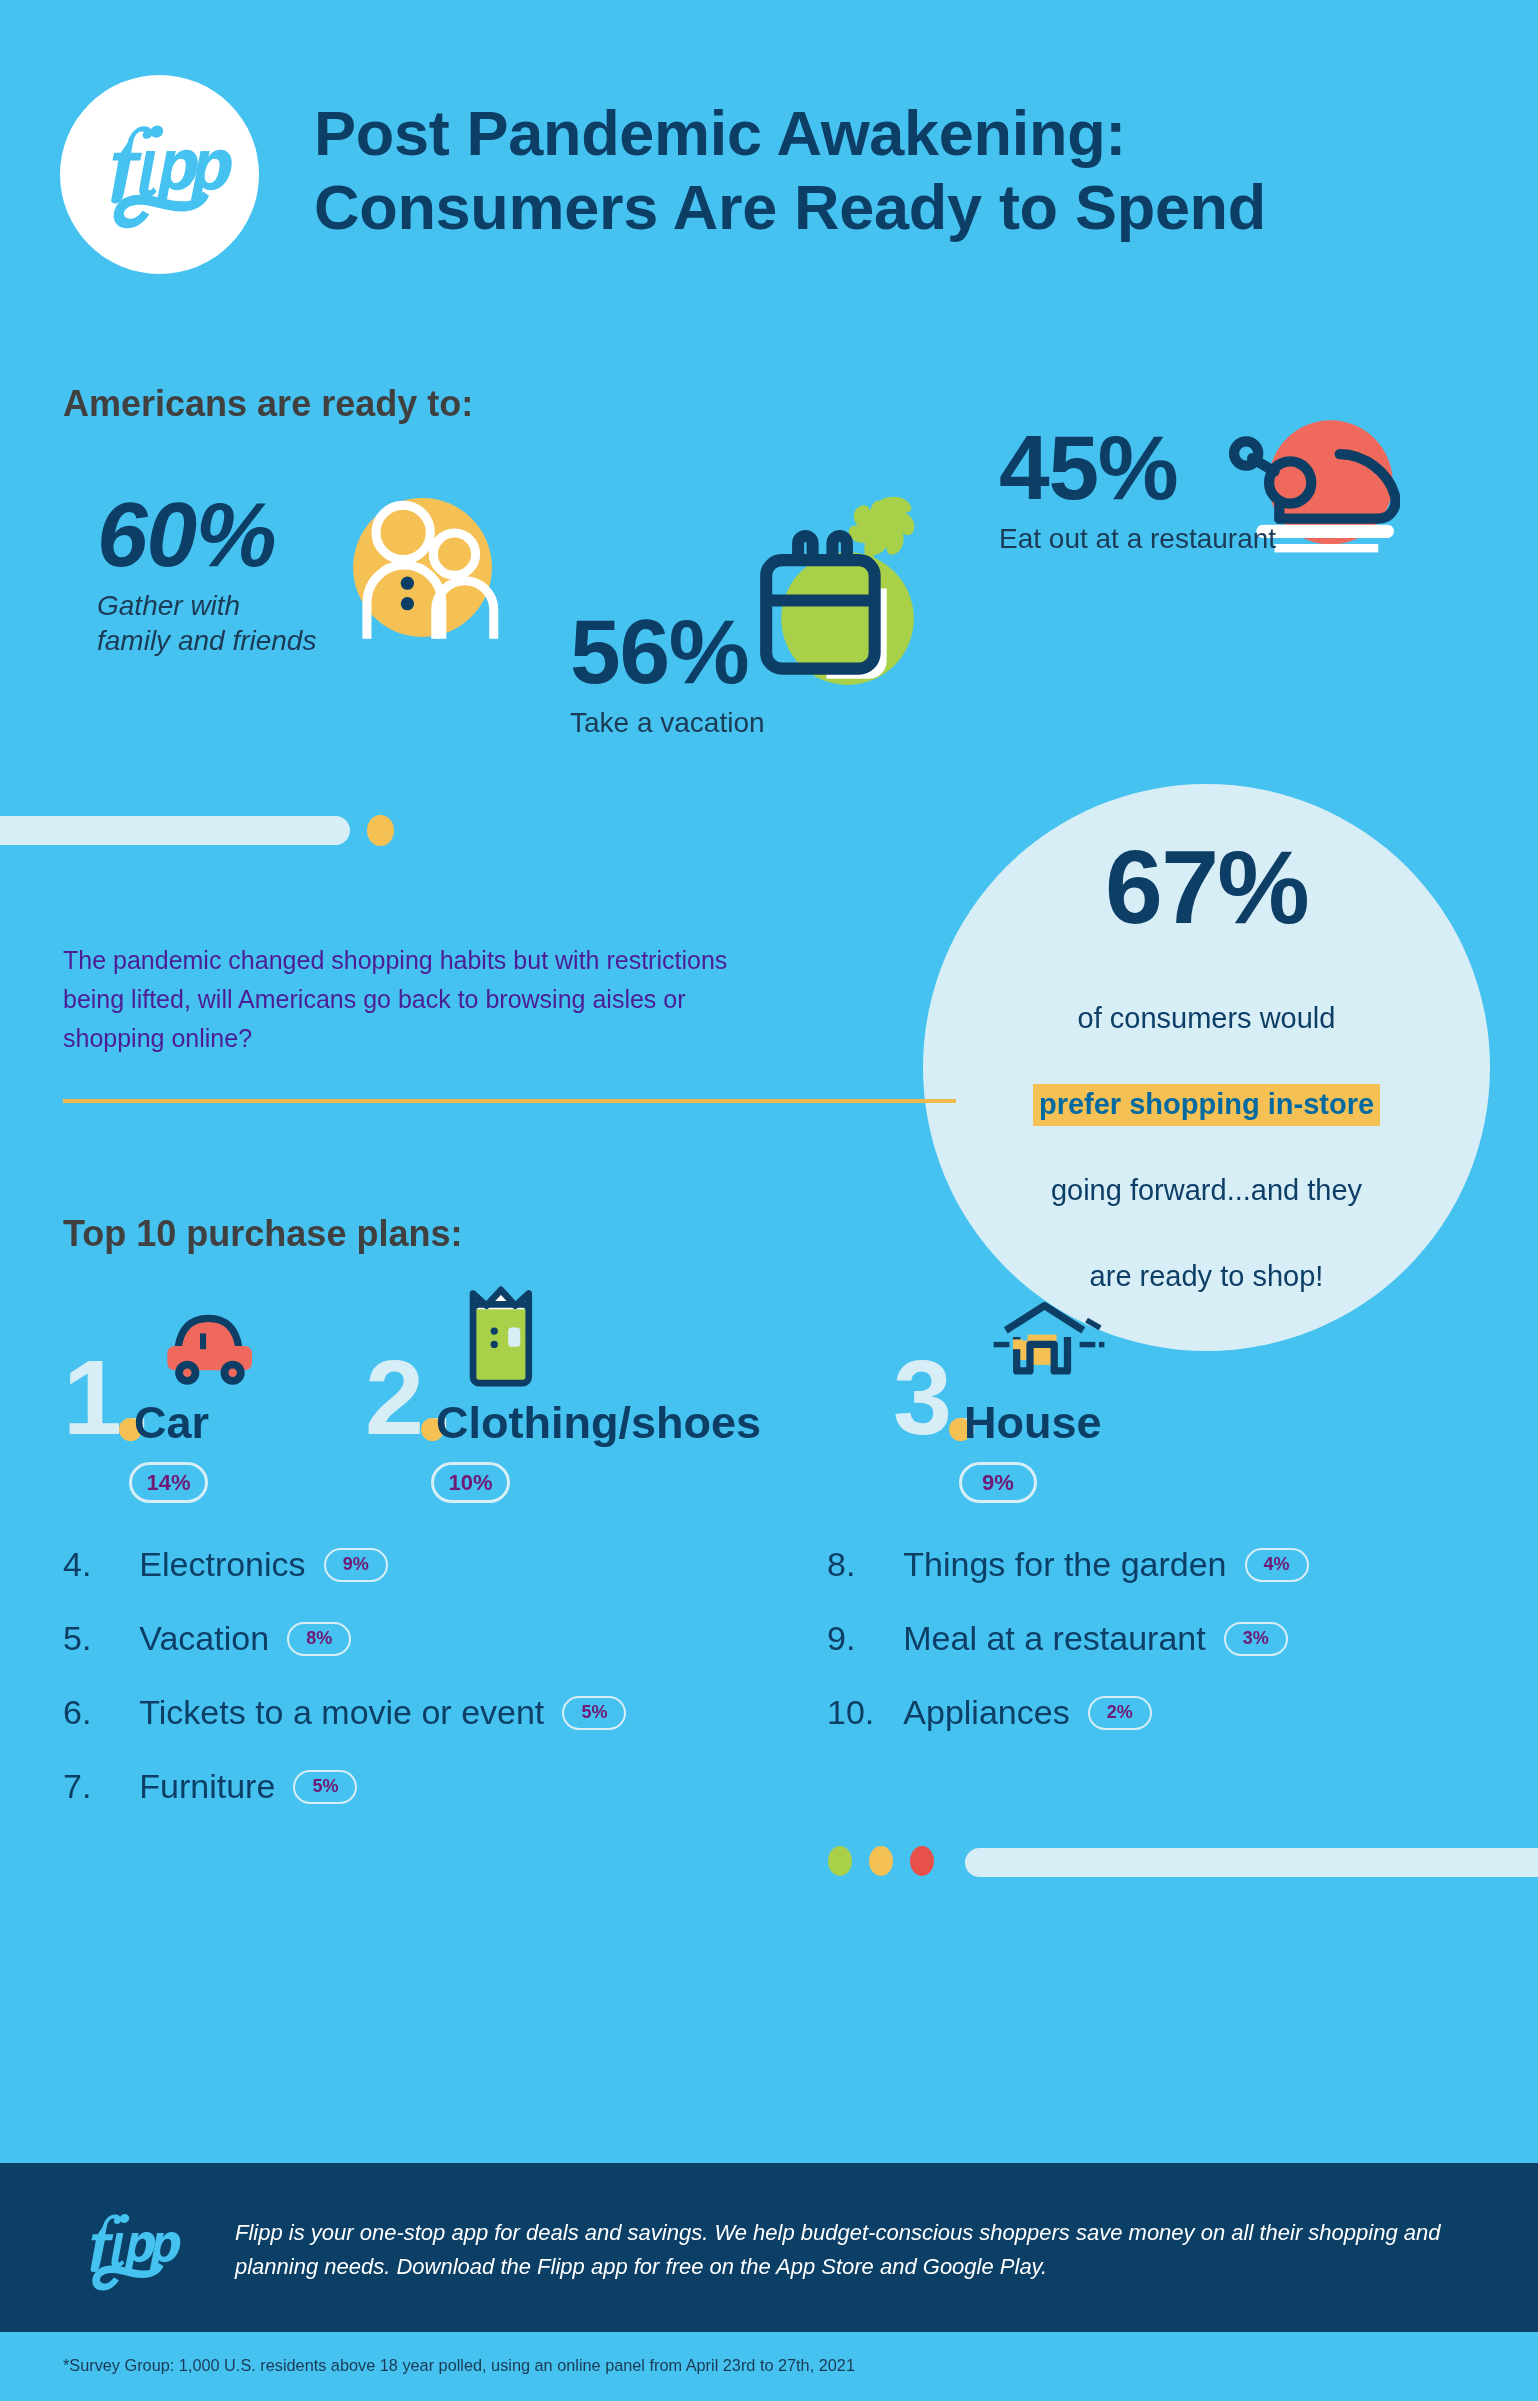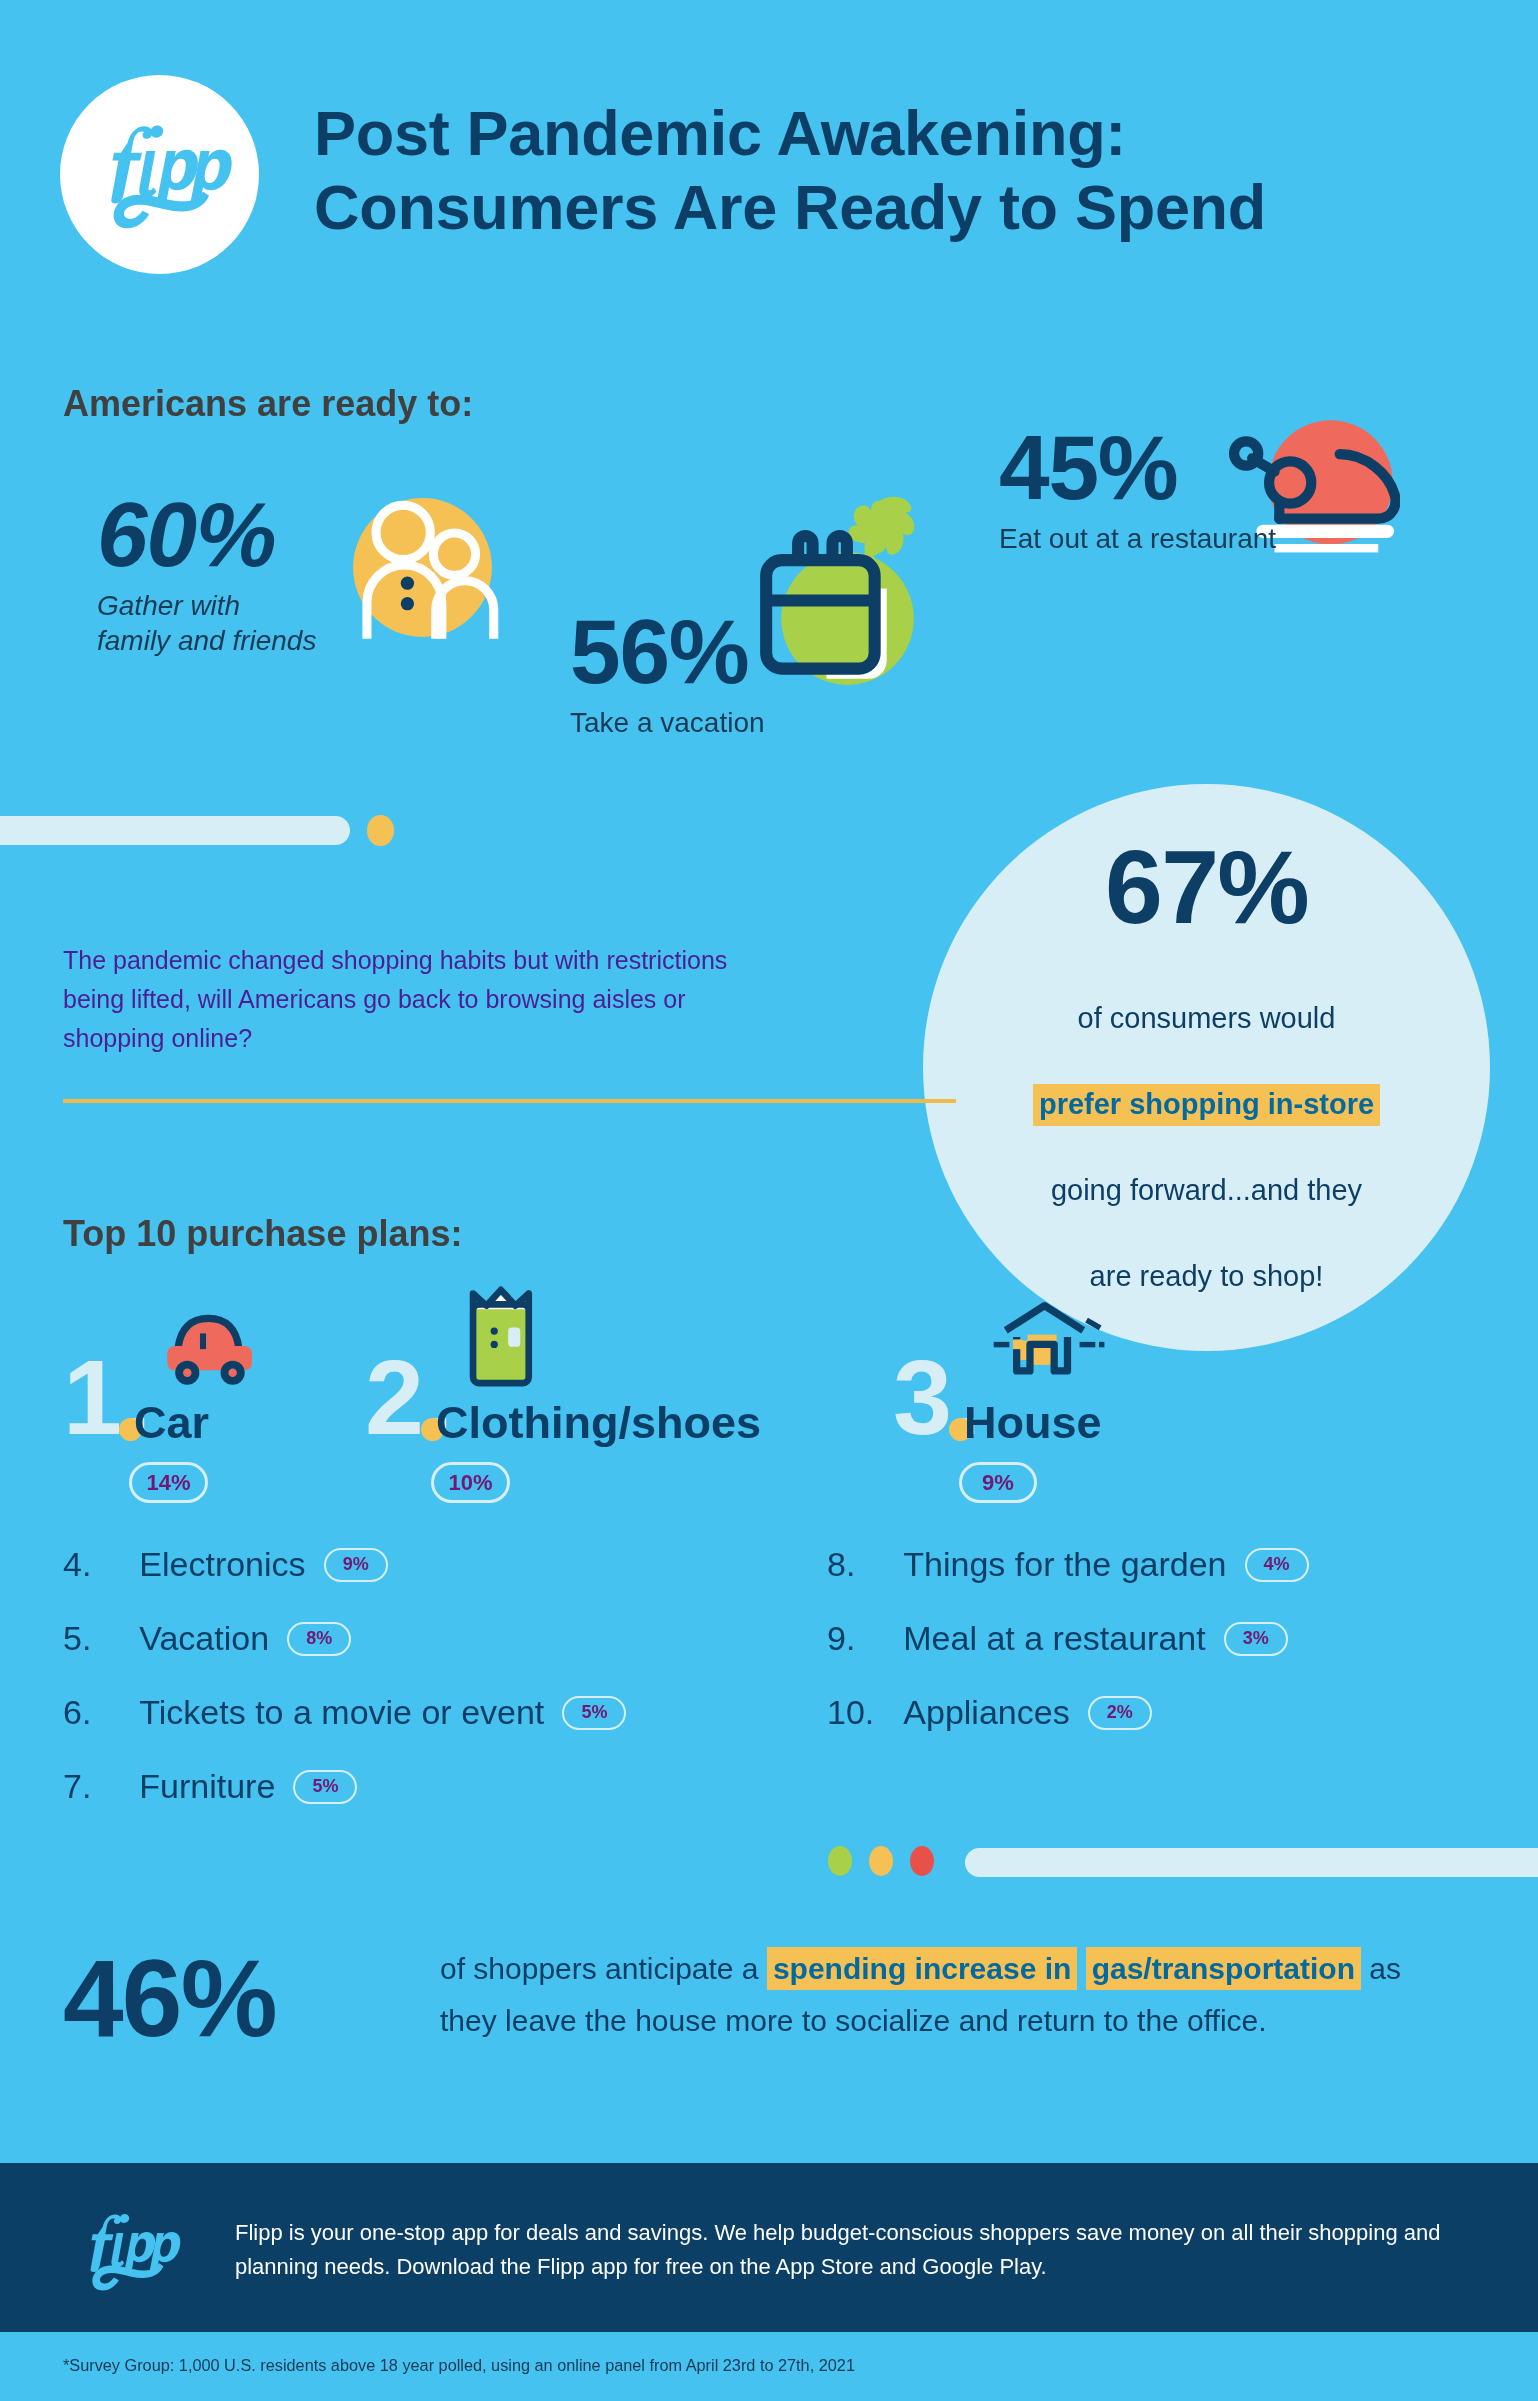--- a/index.html
+++ b/index.html
@@ -165,21 +165,21 @@
   }
 
   
   #footer{
     position:absolute; left:0; top:2163px; width:1539px; height:169px;
     background:#0b3f66; z-index:7;
   }
   #footer-logo{ position:absolute; left:69px; top:47px; width:115px; height:81px; }
   #footer-text{
     position:absolute; left:235px; top:53px; width:1219px;
-    color:#ffffff; font-size:22px; line-height:1.55;
+    color:#ffffff; font-size:22px; line-height:1.55;font-style:italic;
   }
   #survey-note{
     position:absolute; left:63px; top:2356px;
     color:#1b3a55; font-size:16.3px; z-index:7;
   }
 </style>
 </head>
 <body>
 
 <div class="page">
@@ -390,25 +390,20 @@
       <span class="name">Appliances</span>
       <span class="pill">2%</span>
     </div>
   </div>
 
   <div class="dot" id="dot-g"></div>
   <div class="dot" id="dot-y"></div>
   <div class="dot" id="dot-r"></div>
   <div class="bar-pill" id="bar-bottom"></div>
 
-  <div id="block46">
-    <div id="num46">46%</div>
-    <div id="text46"><span>of shoppers anticipate a </span><span class="hl">spending increase in</span>
-      <span class="hl">gas/transportation</span><span> as they leave the house more to socialize and return to the office.</span></div>
-  </div>
 
   <div id="footer">
     <svg id="footer-logo" viewBox="0 0 250 180">
       <g fill="#45c2f0">
         <path d="M72 38c4-18 16-28 28-28 8 0 13 5 13 11 0 6-4 10-9 10-4 0-7-2-7-6 0-2 1-4 2-5-1-1-2-1-4-1-7 0-12 8-14 19l-3 16h18l-3 13H77l-11 54c-2 11-7 17-14 17-4 0-7-2-7-5l12-66H47l3-13h11z"></path>
         <path d="M120 29c-6 0-10-4-10-9 0-6 5-11 11-11 6 0 10 4 10 9 0 6-5 11-11 11zm-2 22l-11 60c-1 4 0 5 2 5 2 0 4-2 6-5l5 7c-4 6-10 10-17 10-9 0-13-6-11-17l11-60h15z"></path>
         <path d="M152 51l-2 10c5-8 12-12 20-12 13 0 21 11 18 29-3 22-17 38-34 38-6 0-10-2-13-5l-5 27h-16l17-87h15zm8 13c-7 0-14 10-16 25-1 10 2 15 8 15 8 0 14-9 16-24 2-11-1-16-8-16z"></path>
         <path d="M208 51l-2 10c5-8 12-12 20-12 13 0 21 11 18 29-3 22-17 38-34 38-6 0-10-2-13-5l-5 27h-16l17-87h15zm8 13c-7 0-14 10-16 25-1 10 2 15 8 15 8 0 14-9 16-24 2-11-1-16-8-16z"></path>
         <path d="M55 140c10-16 34-20 60-14 26 6 48 12 66 6 8-3 13-8 16-14l10 7c-5 12-15 20-29 24-22 6-45-2-68-7-19-4-35-2-42 7-4 6-2 12 5 14 8 2 17-3 24-13l11 6c-11 18-28 26-44 22-15-4-20-22-9-38z"></path>
       </g>

